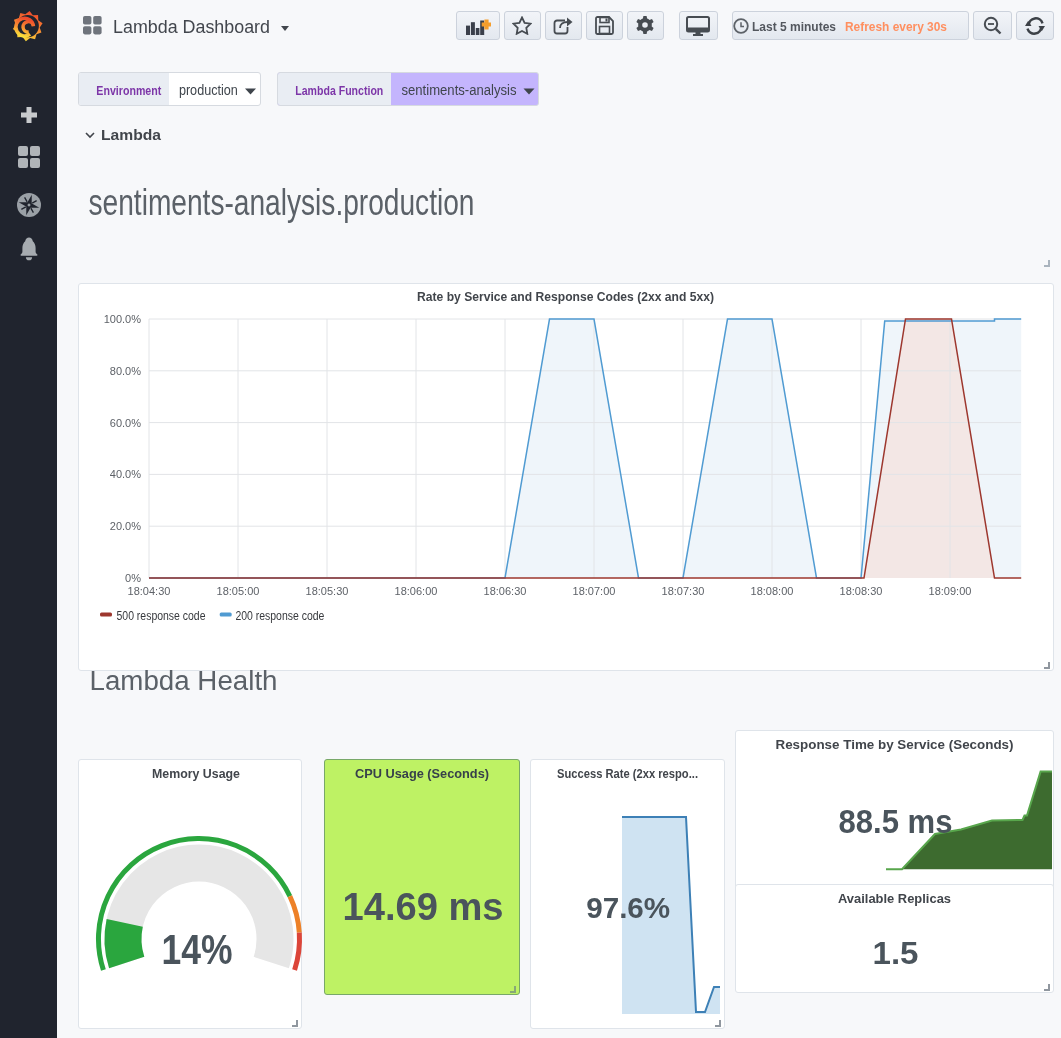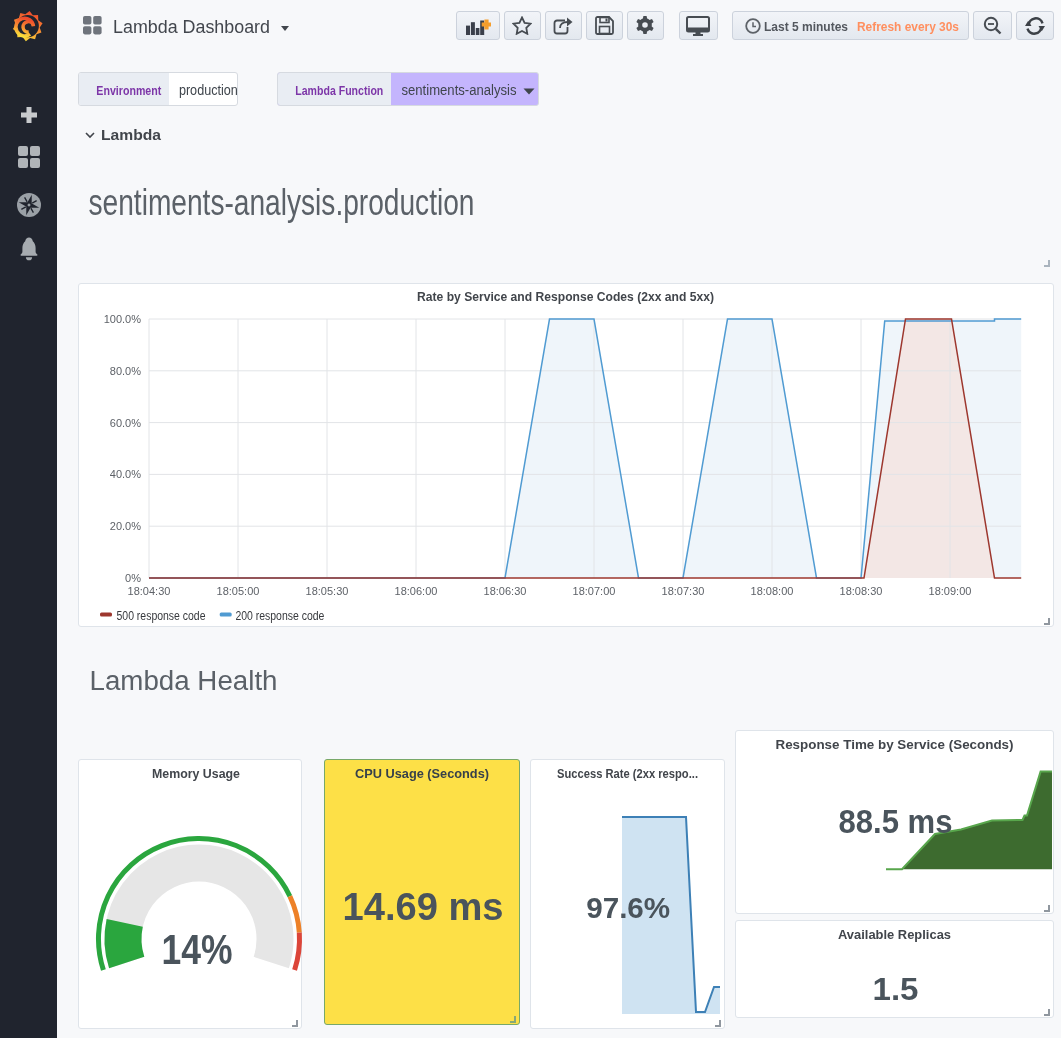--- a/index.html
+++ b/index.html
@@ -116,21 +116,21 @@
     </svg>
   </div>
   <div class="navbtn" style="left:678.5px;width:39.5px;">
     <svg width="24" height="20" viewBox="0 0 24 20">
       <rect x="1" y="1" width="22" height="14.5" rx="1.5" fill="none" stroke="#474c52" stroke-width="2"></rect>
       <rect x="2" y="11.5" width="20" height="4" fill="#474c52"></rect>
       <rect x="9.5" y="15.5" width="5" height="2.5" fill="#474c52"></rect>
       <rect x="7" y="18" width="10" height="2" fill="#474c52"></rect>
     </svg>
   </div>
-  <div class="navbtn" style="left:732px;width:237px;justify-content:flex-start;padding-left:12px;white-space:nowrap;">
+  <div class="navbtn" style="left:732px;width:237px;justify-content:flex-start;white-space:nowrap;">
     <svg width="16" height="16" viewBox="0 0 16 16" style="margin-right:3px;flex:none;">
       <circle cx="8" cy="8" r="6.8" fill="none" stroke="#5d6268" stroke-width="1.8"></circle>
       <path d="M8 4.2 V8.4 H11" fill="none" stroke="#5d6268" stroke-width="1.5"></path>
     </svg>
     <svg width="206" height="20" viewBox="0 0 206 20" style="flex:none;">
       <text x="0" y="14.5" font-size="13.5" font-weight="bold" fill="#53575e" lengthAdjust="spacingAndGlyphs" textLength="84">Last 5 minutes</text>
       <text x="93" y="14.5" font-size="13.5" font-weight="bold" fill="#ff8f5f" lengthAdjust="spacingAndGlyphs" textLength="102">Refresh every 30s</text>
     </svg>
   </div>
   <div class="navbtn" style="left:973px;width:39px;">
@@ -142,21 +142,21 @@
   </div>
   <div class="navbtn" style="left:1015.5px;width:38px;">
     <svg width="20" height="18" viewBox="0 0 20 18">
       <path fill="none" stroke="#3c4147" stroke-width="2.5" d="M2.5 11.7 A7 7 0 0 0 16.2 9.5"></path>
       <path fill="none" stroke="#3c4147" stroke-width="2.5" d="M17.5 6.3 A7 7 0 0 0 3.8 8.5"></path>
       <path fill="#3c4147" d="M13.5 9 H20 L16.8 14.2 Z"></path>
       <path fill="#3c4147" d="M6.5 9 H0 L3.2 3.8 Z"></path>
     </svg>
   </div>
 
-  <div class="abs" style="left:78px;top:72px;width:160px;height:34px;border:1px solid #d6dae0;border-radius:3px;background:#fff;overflow:hidden;">
+  <div class="abs" style="left:78px;top:72px;width:183px;height:34px;border:1px solid #d6dae0;border-radius:3px;background:#fff;overflow:hidden;">
     <div class="abs" style="left:0;top:0;width:90px;height:34px;background:#e9edf3;"></div>
     <svg class="abs" style="left:0;top:0;" width="183" height="34" viewBox="0 0 183 34">
       <text x="17.3" y="21.5" font-size="12.5" font-weight="bold" fill="#7d36a8" lengthAdjust="spacingAndGlyphs" textLength="65">Environment</text>
       <text x="99.9" y="22" font-size="14" fill="#3f454c" lengthAdjust="spacingAndGlyphs" textLength="59">production</text>
       <path d="M166 15.5 H177 L171.5 21.5 Z" fill="#3f454c"></path>
     </svg>
   </div>
   <div class="abs" style="left:277px;top:72px;width:262px;height:34px;border:1px solid #d6dae0;border-radius:3px;background:#c4b5fd;overflow:hidden;">
     <div class="abs" style="left:0;top:0;width:113px;height:34px;background:#e9edf3;"></div>
     <svg class="abs" style="left:0;top:0;" width="262" height="34" viewBox="0 0 262 34">
@@ -171,21 +171,21 @@
   </svg>
   <svg class="abs" style="left:101px;top:125px;" width="70" height="20" viewBox="0 0 70 20">
     <text x="0" y="14.5" font-size="14" font-weight="bold" fill="#41454b" lengthAdjust="spacingAndGlyphs" textLength="60">Lambda</text>
   </svg>
 
   <svg class="abs" style="left:88px;top:180px;" width="400" height="56" viewBox="0 0 400 56">
     <text x="0.5" y="35" font-size="36" fill="#5b6168" lengthAdjust="spacingAndGlyphs" textLength="386">sentiments-analysis.production</text>
   </svg>
   <div class="corner" style="left:1043.5px;top:260px;border-color:#aab4be;"></div>
 
-  <div class="panel" style="left:78px;top:283px;width:976px;height:344px;">
+  <div class="panel" style="left:78px;top:283px;width:976px;height:388px;">
     <svg class="abs" style="left:0;top:0;" width="974" height="24" viewBox="0 0 974 24">
       <text x="486.5" y="17" font-size="13" font-weight="bold" fill="#41454b" text-anchor="middle" lengthAdjust="spacingAndGlyphs" textLength="297">Rate by Service and Response Codes (2xx and 5xx)</text>
     </svg>
     <svg class="abs" style="left:0;top:0;" width="974" height="342" viewBox="0 0 974 342">
 
       <polygon fill="rgba(90,150,205,0.095)" points="70,294 426,294 470.5,35 515,35 559.5,294 604,294 648.5,35 693,35 737.5,294 782,294 805.7,37.1 915.5,37.1 915.5,35 942.2,35 942.2,294"></polygon>
       <polygon fill="#f3e7e5" points="70,294 785,294 826.5,35 872.5,35 915.5,294 942.2,294"></polygon>
 
       <g stroke="#e2e4e7" stroke-width="1">
         <line x1="70" y1="35" x2="942" y2="35"></line>
@@ -256,21 +256,21 @@
 
         <path d="M47.7 202.5 A76 76 0 1 1 192.3 202.5" stroke="#e6e6e6" stroke-width="37"></path>
 
         <path d="M47.7 202.5 A76 76 0 0 1 45.7 162.9" stroke="#2aa63e" stroke-width="37"></path>
       </g>
       <text x="118" y="204" font-size="42" font-weight="bold" fill="#4a545c" text-anchor="middle" lengthAdjust="spacingAndGlyphs" textLength="71">14%</text>
     </svg>
     <div class="corner" style="right:3px;bottom:1.5px;"></div>
   </div>
 
-  <div class="panel" id="panelB" style="left:324px;top:759px;width:196px;height:266px;background:#fde047;border-color:#78a869;">
+  <div class="panel" id="panelB" style="left:324px;top:759px;width:196px;height:236px;background:#bef264;border-color:#78a869;">
     <svg class="abs" style="left:0;top:0;" width="194" height="24" viewBox="0 0 194 24">
       <text x="97" y="18" font-size="13" font-weight="bold" fill="#37404a" text-anchor="middle" lengthAdjust="spacingAndGlyphs" textLength="134">CPU Usage (Seconds)</text>
     </svg>
     <svg class="abs" style="left:0;top:0;" width="194" height="268" viewBox="0 0 194 268">
       <text x="98" y="159.5" font-size="38" font-weight="bold" fill="#4a545c" text-anchor="middle" lengthAdjust="spacingAndGlyphs" textLength="161">14.69 ms</text>
     </svg>
     <div class="corner" style="right:3px;bottom:1.5px;border-color:#87a878;"></div>
   </div>
 
   <div class="panel" id="panelC" style="left:530px;top:759px;width:195px;height:270px;">
@@ -290,21 +290,21 @@
       <text x="158.5" y="18" font-size="13" font-weight="bold" fill="#41454b" text-anchor="middle" lengthAdjust="spacingAndGlyphs" textLength="238">Response Time by Service (Seconds)</text>
     </svg>
     <svg class="abs" style="left:0;top:0;" width="317" height="148" viewBox="0 0 317 148">
       <polygon fill="#3d6b2f" points="150,138.3 166,138.3 199,103 225,98.5 256,89.5 286.5,89 288.5,84.5 291,84.5 304.6,40.6 316,40.6 316,138.3"></polygon>
       <polyline fill="none" stroke="#58a64c" stroke-width="2" points="150,138.3 166,138.3 199,103 225,98.5 256,89.5 286.5,89 288.5,84.5 291,84.5 304.6,40.6 316,40.6"></polyline>
       <text x="159.5" y="101.5" font-size="33" font-weight="bold" fill="#4a545c" text-anchor="middle" lengthAdjust="spacingAndGlyphs" textLength="114">88.5 ms</text>
     </svg>
     <div class="corner" style="right:3px;bottom:1.5px;"></div>
   </div>
 
-  <div class="panel" id="panelE" style="left:735px;top:920px;width:319px;height:98px;">
+  <div class="panel" id="panelE" style="left:735px;top:884px;width:319px;height:109px;">
     <svg class="abs" style="left:0;top:0;" width="317" height="24" viewBox="0 0 317 24">
       <text x="158.5" y="18" font-size="13" font-weight="bold" fill="#41454b" text-anchor="middle" lengthAdjust="spacingAndGlyphs" textLength="113">Available Replicas</text>
     </svg>
     <svg class="abs" style="left:0;top:0;" width="317" height="107" viewBox="0 0 317 107">
       <text x="159.5" y="79" font-size="31" font-weight="bold" fill="#4a545c" text-anchor="middle" lengthAdjust="spacingAndGlyphs" textLength="46">1.5</text>
     </svg>
     <div class="corner" style="right:3px;bottom:1.5px;"></div>
   </div>
 
 </body></html>

